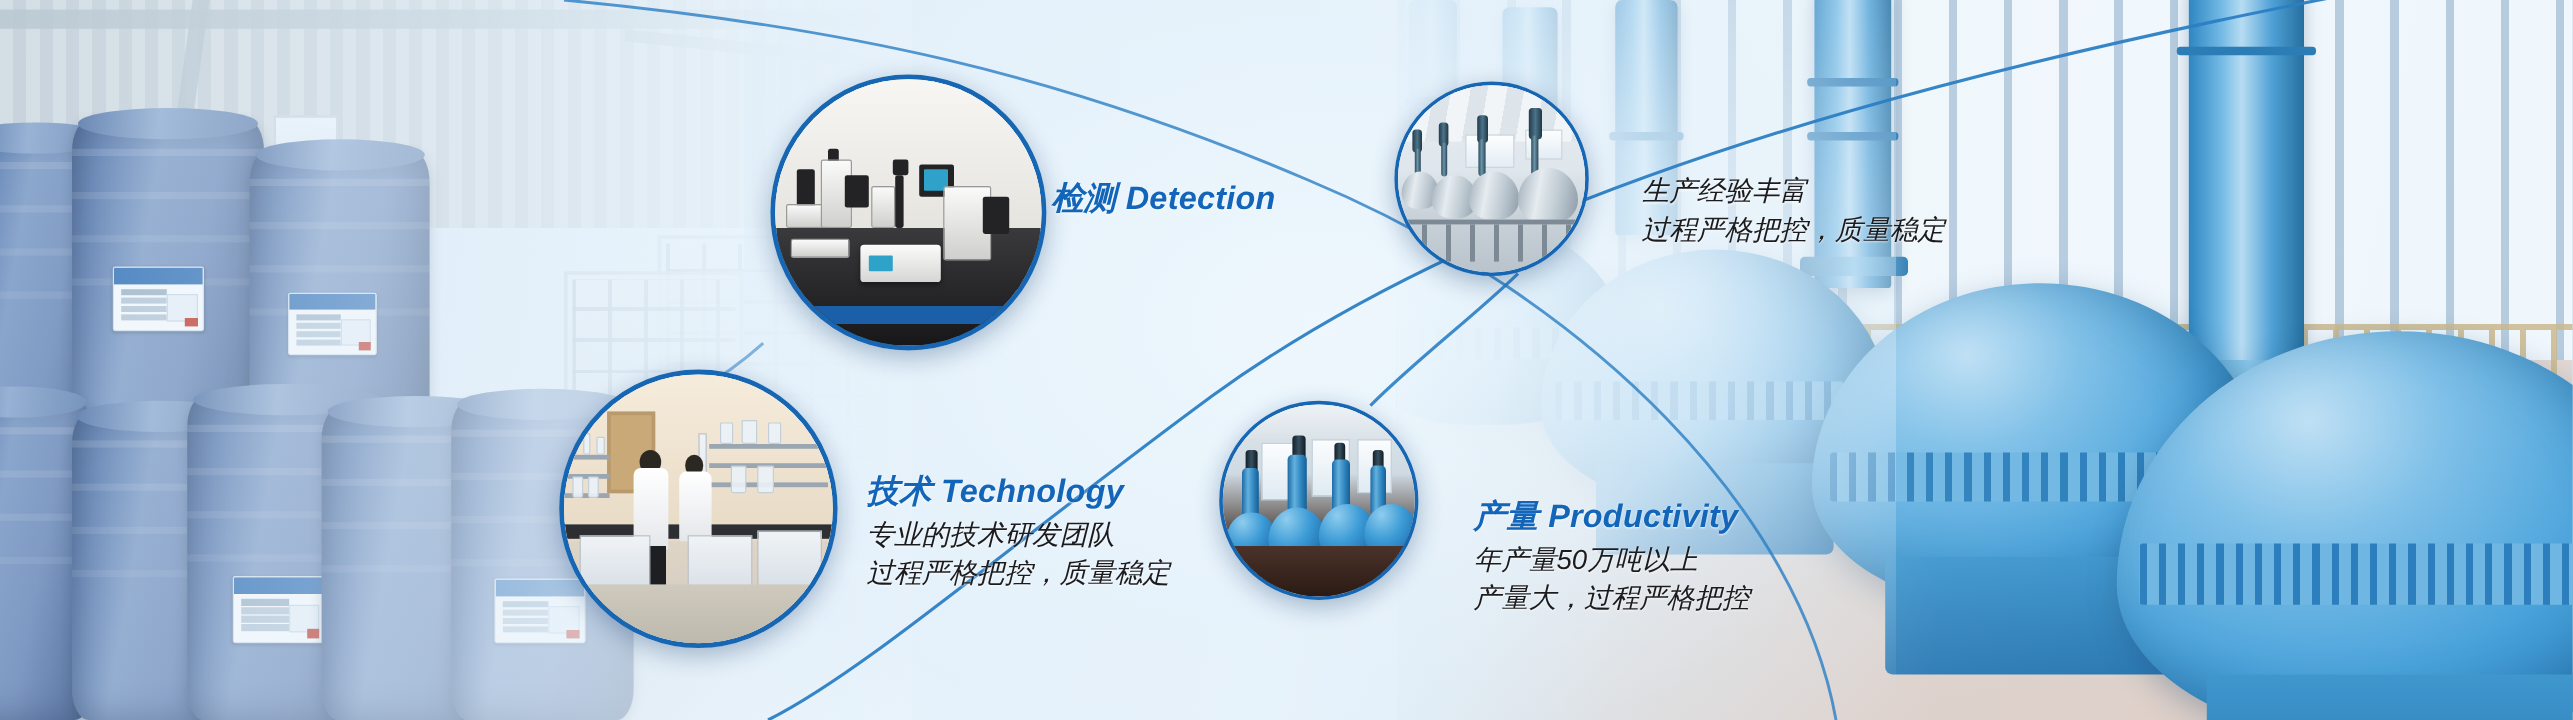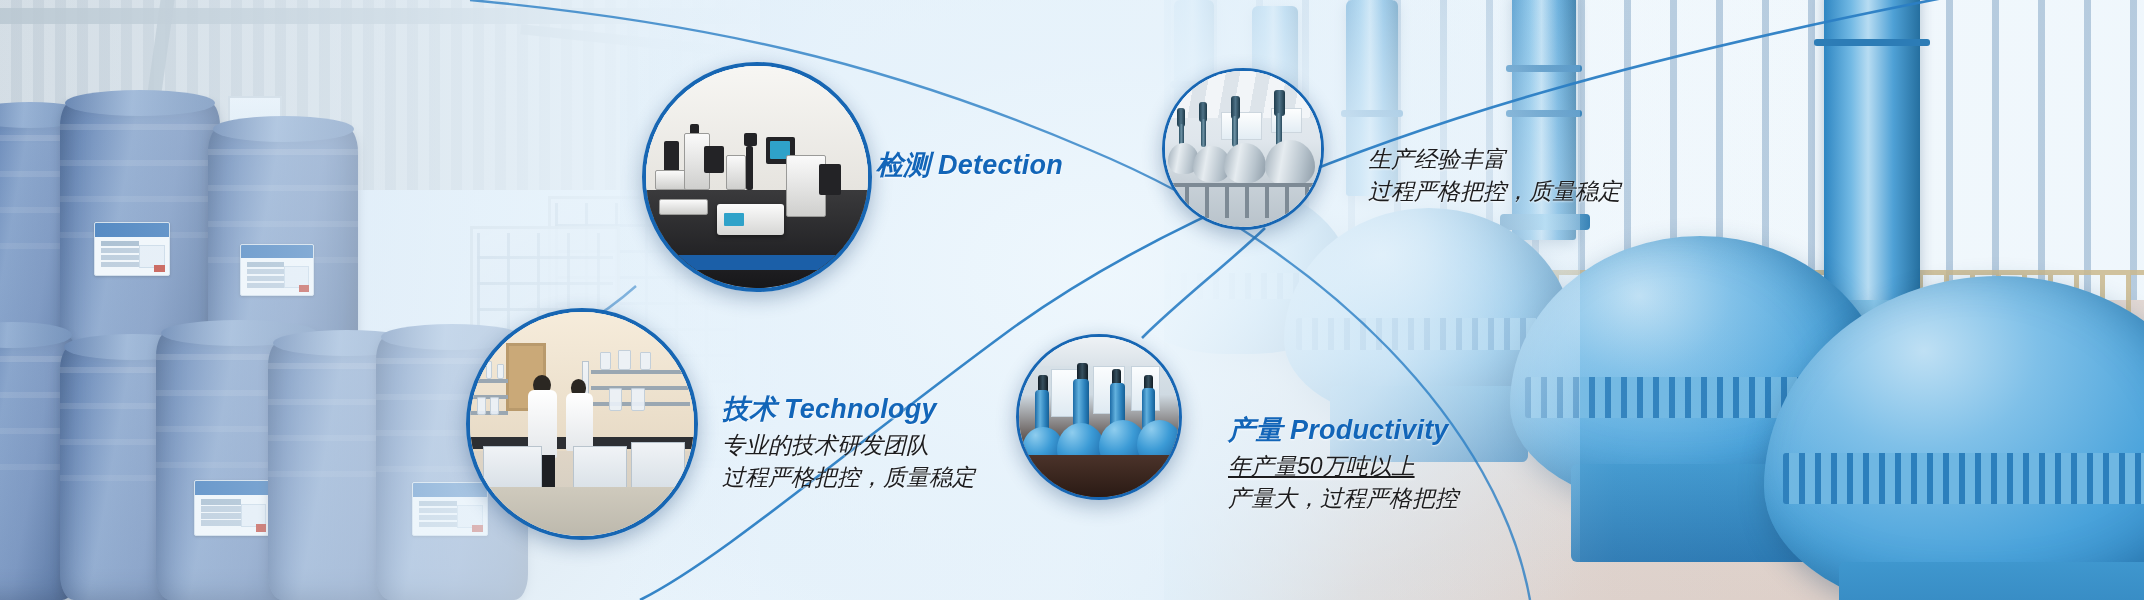--- a/index.html
+++ b/index.html
@@ -430,17 +430,17 @@
     </div>
     <div class="t-line" style="font-size:23px;line-height:32px;margin-top:3px;">专业的技术研发团队</div>
     <div class="t-line" style="font-size:23px;line-height:32px;">过程严格把控，质量稳定</div>
   </div>
 
   <div class="tblock" style="left:1228px;top:392px;margin-top:21px;">
     <div class="t-head" style="font-size:27px;line-height:34px;">
       <span class="cn">产量</span>
       <span>Productivity</span>
     </div>
-    <div class="t-line" style="font-size:23px;line-height:32px;margin-top:3px;text-decoration:underline;">年产量50万吨以上</div>
+    <div class="t-line" style="font-size:23px;line-height:32px;margin-top:3px;">年产量50万吨以上</div>
     <div class="t-line" style="font-size:23px;line-height:32px;">产量大，过程严格把控</div>
   </div>
 
 </div>
 
 </body></html>

